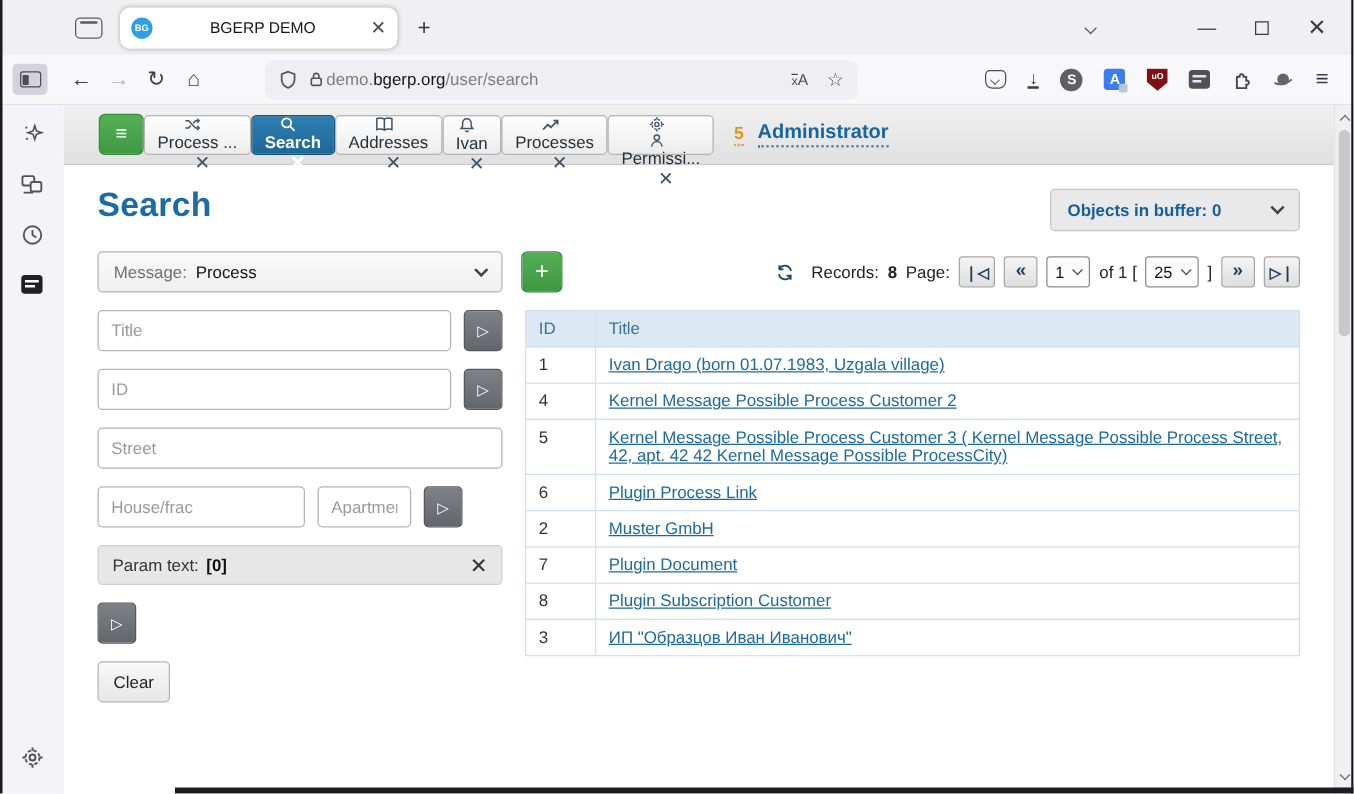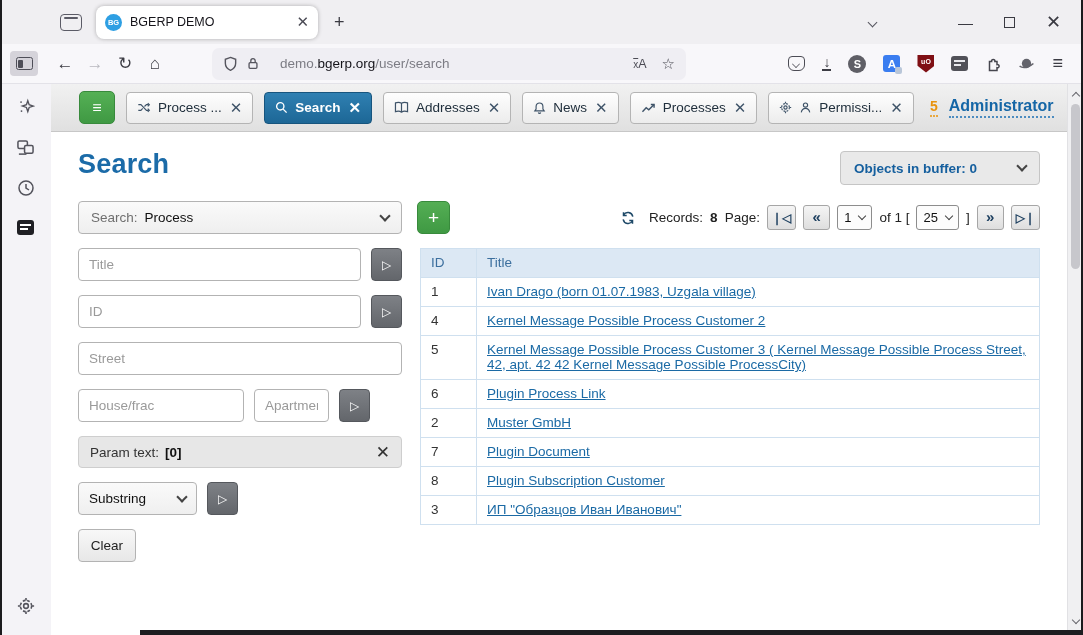--- a/index.html
+++ b/index.html
@@ -1,21 +1,21 @@
 <!DOCTYPE html>
 <html><head>
 <meta charset="utf-8">
 <style>
   * { box-sizing: border-box; margin: 0; padding: 0; }
   html,body { width:1083px; height:635px; }
   body { font-family:"Liberation Sans",sans-serif; background:#fff; overflow:hidden; }
   .screen { position:relative; width:1083px; height:635px; background:#fff; overflow:hidden; }
 
   
-  .titlebar { height:44px; background:#f0eff2; display:flex; align-items:center; padding-left:60px; position:relative; }
+  .titlebar { height:44px; background:#f0eff2; display:flex; align-items:center; padding-left:60px; position:relative;text-align:center; }
   .ffview { width:22px; height:17px; border:1.6px solid #5b5b66; border-radius:4px; position:relative; }
   .ffview:before { content:""; position:absolute; left:3px; right:3px; top:2px; height:2.5px; background:#5b5b66; border-radius:1px; }
   .btab { width:222px; height:33px; background:#fff; border-radius:8px; box-shadow:0 0 4px rgba(0,0,0,.28); display:flex; align-items:center; padding:0 9px; margin-left:14px; }
   .fav { width:17px; height:17px; border-radius:50%; background:#2e9fe3; color:#fff; font-size:7.5px; font-weight:bold; display:flex; align-items:center; justify-content:center; flex:0 0 auto; }
   .btab-title { font-size:12.5px; color:#15141a; margin-left:8px; white-space:nowrap; overflow:hidden; flex:1; }
   .tclose { color:#4b4b55; font-size:15px; margin-left:6px; cursor:default; }
   .newtab { font-size:18px; color:#3a3a42; margin-left:16px; }
   .tb-right { margin-left:auto; display:flex; align-items:center; padding-right:22px; }
   .chev { display:inline-block; width:7px; height:7px; border-right:1.7px solid #55555e; border-bottom:1.7px solid #55555e; transform:rotate(45deg); }
   .winctl { display:flex; align-items:center; gap:31px; margin-left:82px; color:#3a3a42; }
@@ -25,21 +25,21 @@
 
   
   .toolbar { height:40px; background:#f8f7fa; border-bottom:1px solid #e3e2e8; display:flex; align-items:center; padding:0 10px; }
   .sb-toggle { width:28px; height:25px; background:#d5d3da; border-radius:4px; display:flex; align-items:center; justify-content:center; margin-right:12px; }
   .sb-toggle i { width:17px; height:13px; border:1.6px solid #4e4e58; border-radius:2.5px; position:relative; display:block; }
   .sb-toggle i:before { content:""; position:absolute; left:1.5px; top:1.5px; bottom:1.5px; width:5px; background:#4e4e58; border-radius:1px; }
   .navic { width:30px; text-align:center; font-size:17px; color:#3c3c44; }
   .navic.dis { color:#b9b9bf; }
   .urlbar { width:474px; height:32px; background:#efeef3; border-radius:7px; display:flex; align-items:center; padding:0 11px; margin-left:42px; }
   .urlbar svg { flex:0 0 auto; }
-  .urltxt { font-size:13.5px; color:#7c7c84; margin-left:20px; white-space:nowrap; }
+  .urltxt { font-size:13.5px; color:#7c7c84; margin-left:1px; white-space:nowrap; }
   .urltxt b { color:#15141a; font-weight:normal; }
   .url-right { margin-left:auto; display:flex; align-items:center; gap:15px; color:#4c4c55; }
   .tr-ic { font-size:12.5px; font-weight:normal; }
   .tr-ic u { text-decoration:overline; font-size:10px; }
   .star { font-size:15px; }
   .tb-icons { margin-left:auto; display:flex; align-items:center; gap:17px; padding-right:10px; }
   .pocket { width:17px; height:15px; border:1.6px solid #4c4c55; border-radius:4px 4px 6px 6px; position:relative; }
   .pocket:before { content:""; position:absolute; left:3px; top:3px; width:7px; height:7px; border-right:1.6px solid #4c4c55; border-bottom:1.6px solid #4c4c55; transform:rotate(45deg) scale(.7); }
   .dl { color:#3c3c44; font-size:14px; border-bottom:2px solid #3c3c44; line-height:13px; padding:0 1px; }
   .badge-s { width:18px; height:18px; border-radius:50%; background:#5f5f66; color:#fff; font-size:11px; font-weight:bold; display:flex; align-items:center; justify-content:center; }
@@ -59,21 +59,21 @@
   .blackic { width:17px; height:15px; background:#1f1f24; border-radius:3px; position:relative; }
   .blackic:before { content:""; position:absolute; left:3px; right:3px; top:4px; height:2px; background:#fff; }
   .blackic:after { content:""; position:absolute; left:3px; right:6px; top:8px; height:2px; background:#fff; }
   .gearbottom { margin-bottom:20px; }
 
   .page { flex:1; display:flex; flex-direction:column; background:#fff; min-width:0; }
 
   
   .apptabbar { height:48px; background:linear-gradient(#f1f1f1,#e0e0e0); border-bottom:1px solid #c7c7c7; display:flex; align-items:center; padding:0 10px 0 28px; flex:0 0 auto; }
   .menu-btn { width:36px; height:33px; background:linear-gradient(#55b055,#3f9943); border:1px solid #388a3c; border-radius:5px; color:#fff; display:flex; align-items:center; justify-content:center; font-size:16px; font-weight:bold; }
-  .atab { height:32px; border:1px solid #b4b4b4; border-radius:4px; background:linear-gradient(#fefefe,#ececec); display:flex; align-items:center; padding:0 10px; margin-left:11px; font-size:13.5px; color:#21303d; white-space:nowrap; }
+  .atab { height:32px; border:1px solid #b4b4b4; border-radius:4px; background:linear-gradient(#fefefe,#ececec); display:flex; align-items:center; padding:0 10px; font-size:13.5px; color:#21303d; white-space:nowrap;flex-direction:column; }
   .atab .aic { color:#3e5368; margin-right:7px; display:flex; }
   .atab .x { margin-left:8px; font-size:15px; color:#3e5368; }
   .atab.active { background:linear-gradient(#2f80b2,#1d6796); border-color:#17557e; color:#fff; font-weight:bold; }
   .atab.active .aic, .atab.active .x { color:#fff; }
   .userarea { margin-left:16px; display:flex; align-items:center; gap:11px; white-space:nowrap; }
   .ubadge { color:#e8930f; font-weight:bold; font-size:14px; border-bottom:2px dotted #e9a83f; padding-bottom:1px; }
   .uname { color:#1566a6; font-weight:bold; font-size:16px; border-bottom:2px dotted #4c8cc0; padding-bottom:1px; }
 
   
   .content { flex:1; padding:17px 27px 0 27px; overflow:hidden; }
@@ -268,21 +268,21 @@
           <span>Addresses</span>
           <span class="x">✕</span>
         </div>
 
         <div class="atab">
           <span class="aic">
               <svg width="13" height="14" viewBox="0 0 16 16">
                 <path d="M8 1.8a4.2 4.2 0 0 0-4.2 4.2v3.2L2.2 11.5h11.6L12.2 9.2V6A4.2 4.2 0 0 0 8 1.8zM6.5 13.5a1.6 1.6 0 0 0 3 0" fill="none" stroke="currentColor" stroke-width="1.4"></path>
               </svg>
             </span>
-          <span>News</span>
+          <span>Ivan</span>
           <span class="x">✕</span>
         </div>
 
         <div class="atab">
           <span class="aic">
               <svg width="15" height="13" viewBox="0 0 16 14">
                 <path d="M1.5 11.5l4-4.2 2.8 2.2 5.7-5.7" fill="none" stroke="currentColor" stroke-width="1.5"></path>
                 <path d="M10.5 3.8H14v3.4" fill="none" stroke="currentColor" stroke-width="1.5"></path>
               </svg>
             </span>
@@ -320,21 +320,21 @@
           <h1 class="ptitle">Search</h1>
           <div class="buffer-btn">
             <span>Objects in buffer: 0</span>
             <i class="chev2"></i>
           </div>
         </div>
 
         <div class="controls">
           <div class="ctl-left">
             <div class="fsel">
-              <span class="lab">Search:</span>
+              <span class="lab">Message:</span>
               <span class="val">Process</span>
               <i class="chev2"></i>
             </div>
             <div class="plus-btn">
                 <span>+</span>
               </div>
           </div>
 
           <div class="ctl-right">
             <span class="refresh">
@@ -387,24 +387,20 @@
               <div class="gobtn">
                   <span>▷</span>
                 </div>
             </div>
             <div class="parambar">
               <span>Param text:</span>
               <b>[0]</b>
               <span class="x">✕</span>
             </div>
             <div class="frow">
-              <div class="ssel">
-                <span>Substring</span>
-                <i class="chev2"></i>
-              </div>
               <div class="gobtn">
                   <span>▷</span>
                 </div>
             </div>
             <div class="frow">
               <div class="clearbtn">Clear</div>
             </div>
           </div>
 
           <div class="tblcol">

